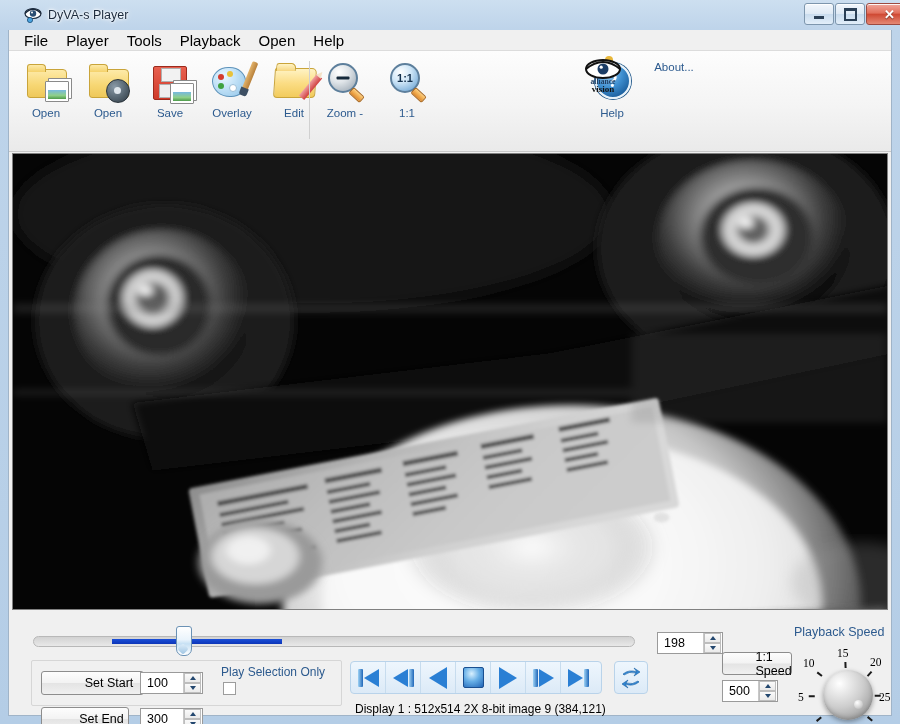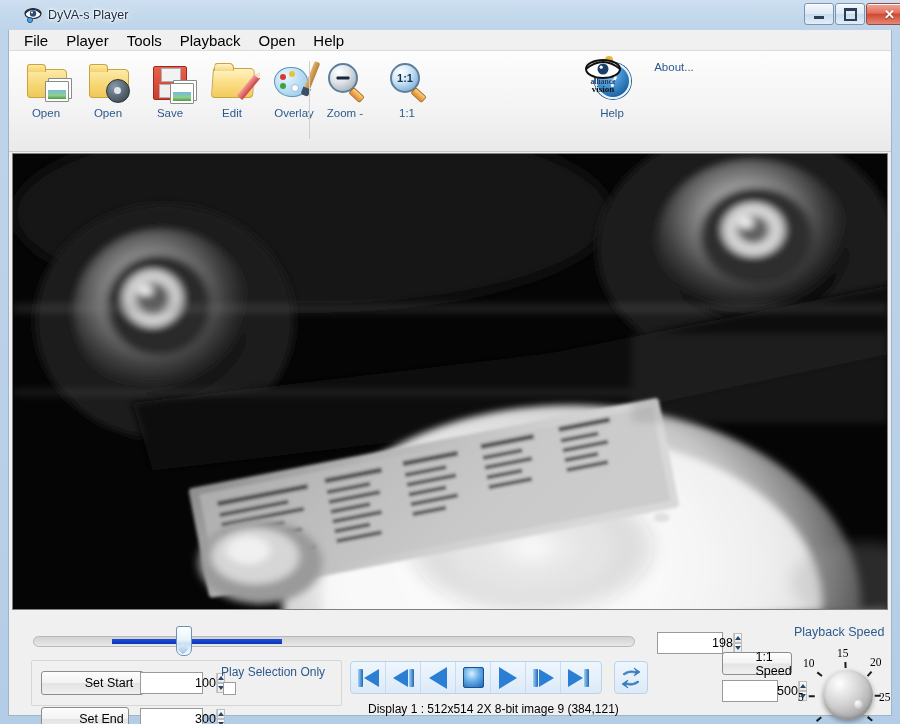--- a/index.html
+++ b/index.html
@@ -235,21 +235,21 @@
     transform: rotate(45deg) ; border-radius: 2px;
   }
 
   
   .spin {
     position: absolute; height: 22px;
     background: #fff; border: 1px solid #9a9a9a;
     display: flex; align-items: center; box-sizing: border-box;
   }
   .spin .val {
-    flex: 1; font-size: 12.5px; color: #000; padding-left: 6px; white-space: nowrap; margin-left: 48px;
+    flex: 1; font-size: 12.5px; color: #000; padding-left: 6px; white-space: nowrap;
   }
   .spin .arrows {
     width: 17px; height: 20px; border-left: 1px solid #c8c8c8;
     display: flex; flex-direction: column; margin-right: 1px;
   }
   .spin .ar {
     flex: 1; background: linear-gradient(to bottom, #fafafa, #eaeaea);
     border: 1px solid #bdbdbd; display: flex; align-items: center; justify-content: center;
     box-sizing: border-box;
   }
@@ -304,21 +304,21 @@
              border: 1px solid #1a4f91; border-radius: 2px;}
   #loopbtn {
     position: absolute; left: 605px; top: 631px; width: 34px; height: 33px;
     background: linear-gradient(to bottom, #eef6fd, #dceaf7);
     border: 1px solid #b9d3ea; border-radius: 4px;
     display: flex; align-items: center; justify-content: center; box-sizing: border-box;
     cursor: default;
   }
 
   #status {
-    position: absolute; left: 359px; top: 672px;
+    position: absolute; left: 346px; top: 672px;
     font-size: 12px; color: #000; white-space: nowrap;
   }
 
   
   #knob-wrap { position: absolute; left: 788px; top: 617px; width: 96px; height: 100px; }
   #knob {
     position: absolute; left: 26px; top: 23px; width: 50px; height: 50px; border-radius: 50%;
     background: radial-gradient(circle at 33% 27%, #ffffff 0%, #f0f0f0 14%, #cdcdcd 48%, #a8a8a8 74%, #8f8f8f 100%);
     box-shadow: 0 2px 5px rgba(0,0,0,.35), inset 0 -2px 4px rgba(0,0,0,.2);
   }
@@ -388,36 +388,36 @@
         </div>
         <div class="tb-btn">
           <div class="tb-ico">
             <div class="floppy"></div>
               <div class="photo-stack" style="right:-2px;bottom:-1px;"></div>
           </div>
           <div class="tb-lbl">Save</div>
         </div>
         <div class="tb-btn">
           <div class="tb-ico">
-            <div class="folder-open"></div>
-              <div class="pencil"></div>
-          </div>
-          <div class="tb-lbl">Edit</div>
-        </div>
-        <div class="tb-btn">
-          <div class="tb-ico">
             <div class="palette">
               <div class="dot" style="left:5px;top:6px;background:#d43b2f;"></div>
               <div class="dot" style="left:14px;top:3px;background:#e8c23a;"></div>
               <div class="dot" style="left:5px;top:15px;background:#3fa13f;"></div>
               <div class="dot" style="left:16px;top:16px;background:#ffffff;border:1px solid #9bbed6;"></div>
             </div>
             <div class="brush"></div>
           </div>
           <div class="tb-lbl">Overlay</div>
+        </div>
+        <div class="tb-btn">
+          <div class="tb-ico">
+            <div class="folder-open"></div>
+              <div class="pencil"></div>
+          </div>
+          <div class="tb-lbl">Edit</div>
         </div>
       </div>
 
       <div id="tb-sep" style="left:300px;"></div>
 
       <div class="tb-group" style="left:305px;">
         <div class="tb-btn">
           <div class="tb-ico">
             <div class="mag-lens gray">
                 <div class="plus-h"></div>

